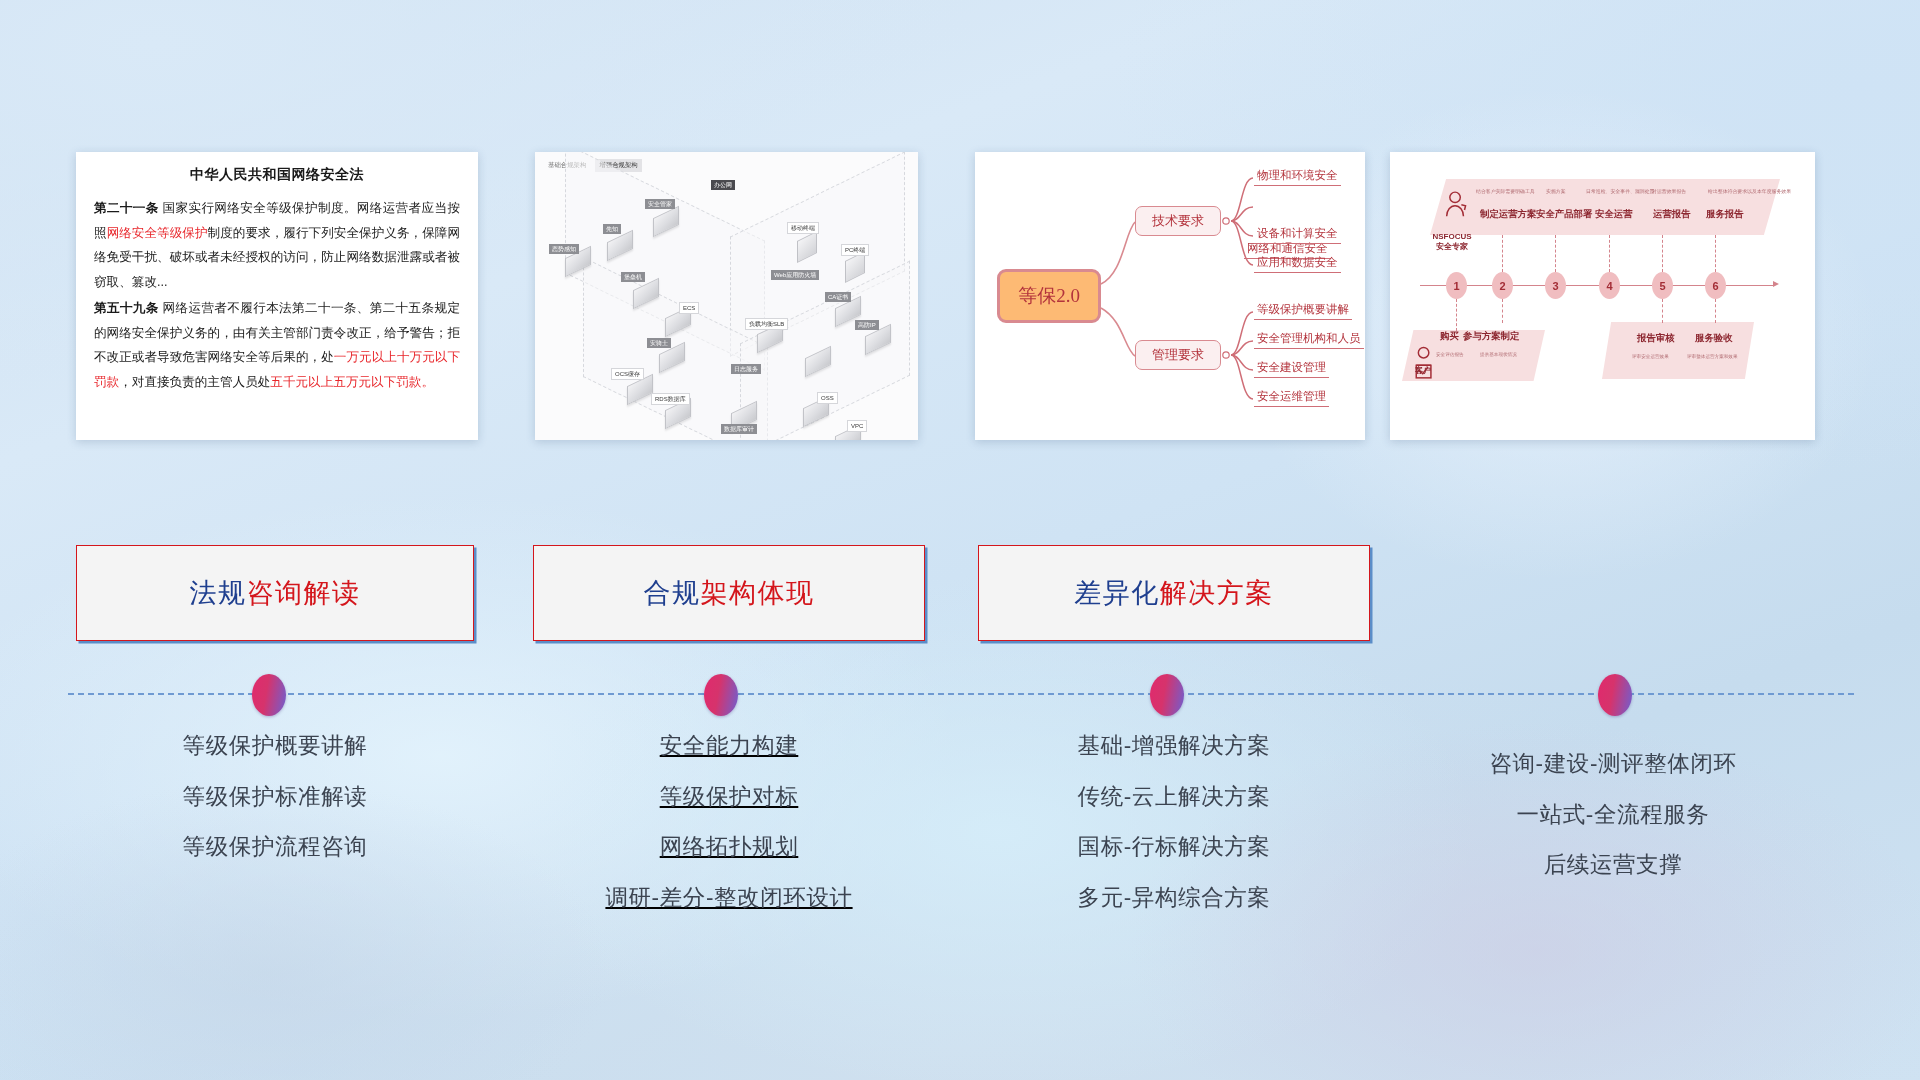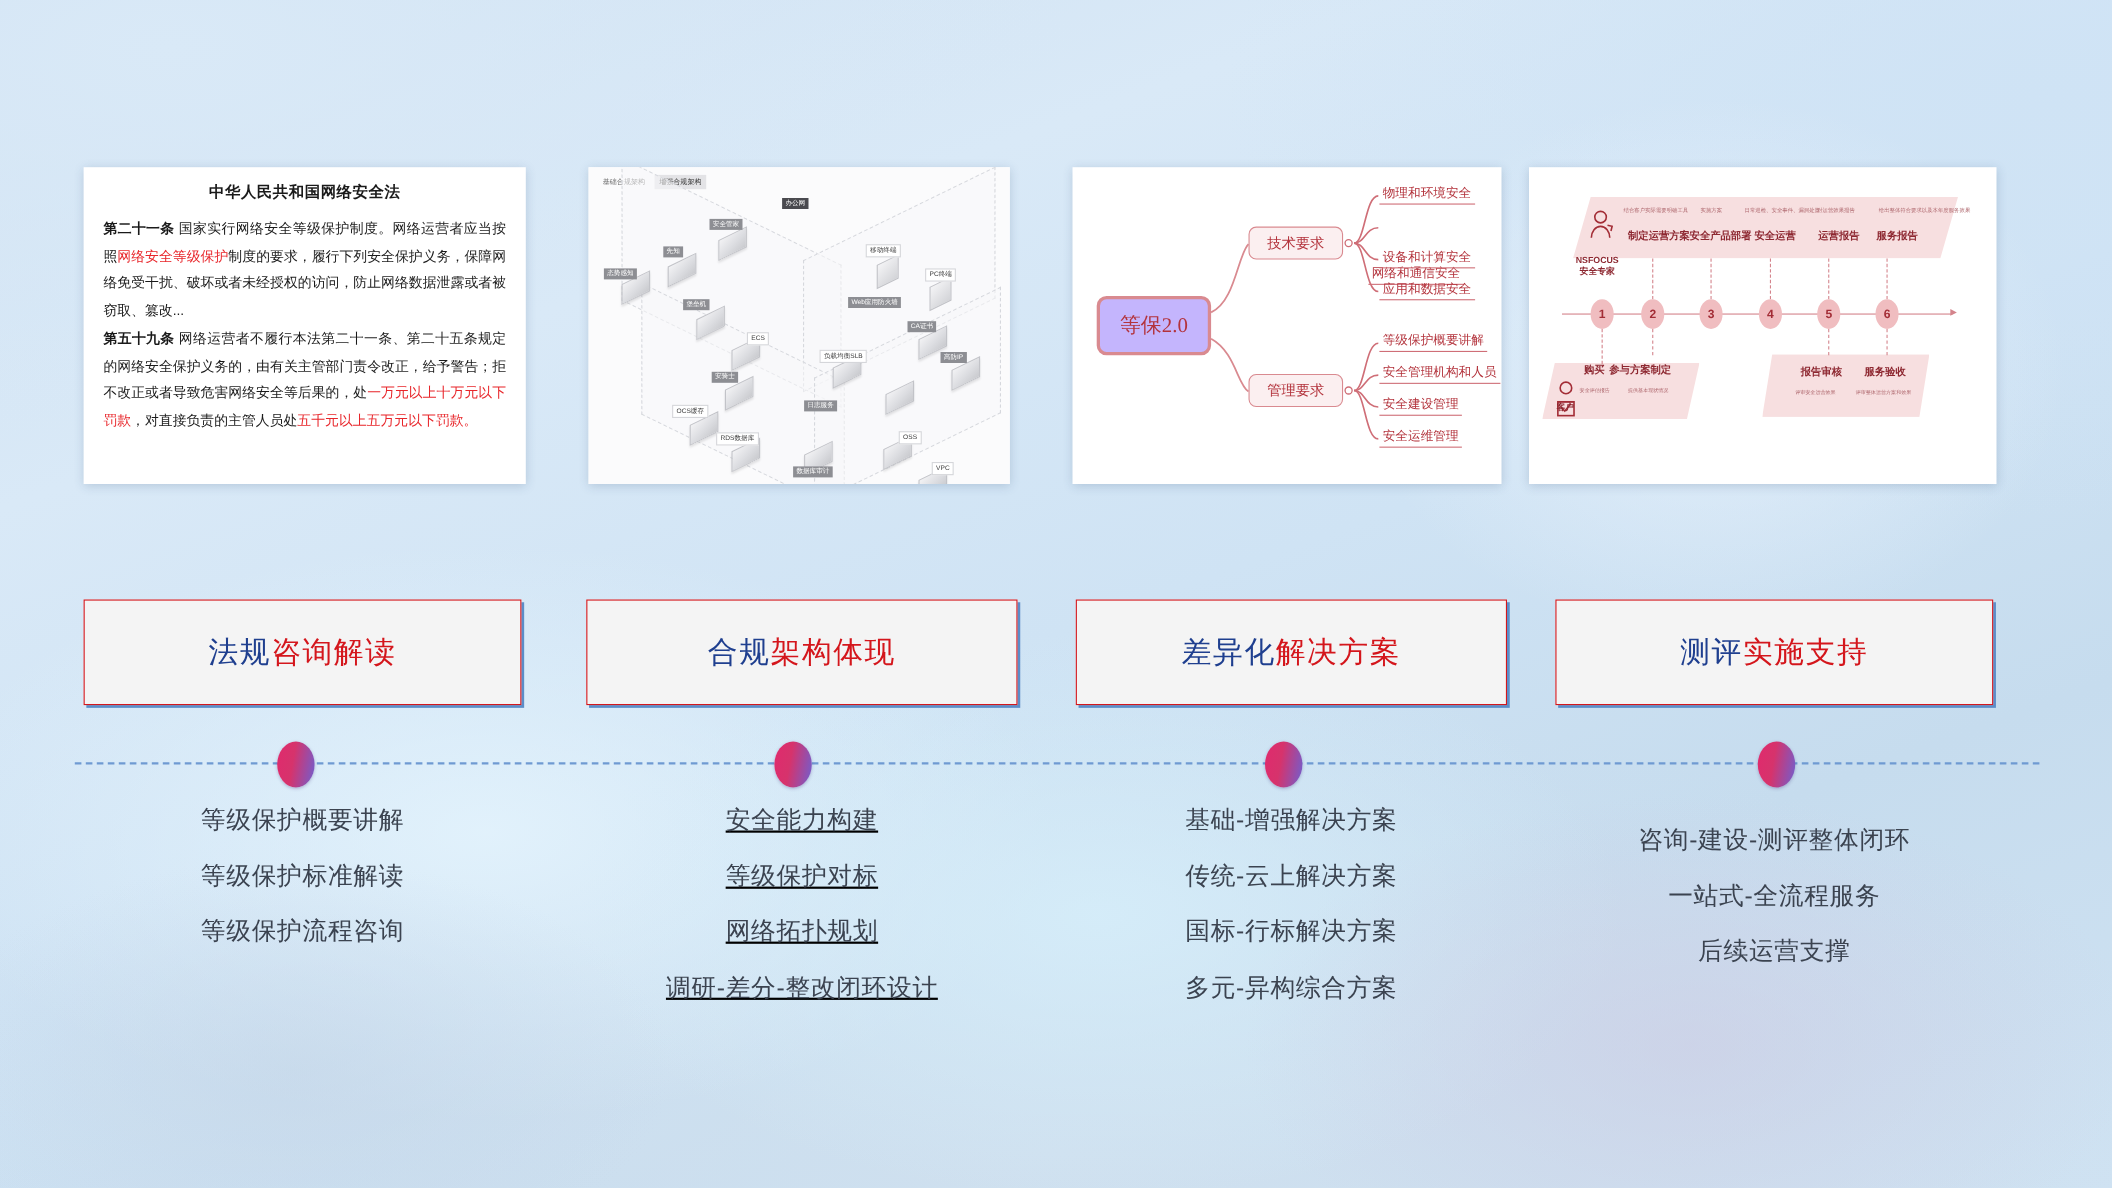--- a/index.html
+++ b/index.html
@@ -99,21 +99,21 @@
   }
   .arch .tag.g { background: #8d8e93; color: #fff; }
   .arch .tag.w { background: #fff; color: #3a3a3a; border: .6px solid #d5d6da; }
   .arch .tag.d { background: #4a4a4f; color: #fff; }
 
   
   .mind { position: relative; width: 100%; height: 100%; }
   .mind svg { position: absolute; inset: 0; width: 100%; height: 100%; }
   .mind .root {
     position: absolute; left: 22px; top: 117px; width: 104px; height: 54px;
-    border: 3px solid #d98a90; border-radius: 9px; background: #c4b5fd;
+    border: 3px solid #d98a90; border-radius: 9px; background: #fdba74;
     display: flex; align-items: center; justify-content: center;
     font-size: 19px; color: #b3333c; font-family: "Liberation Serif", "DejaVu Serif", serif;
   }
   .mind .br {
     position: absolute; width: 86px; height: 30px;
     border: 1.6px solid #d98a90; border-radius: 7px; background: #fbeff0;
     display: flex; align-items: center; justify-content: center;
     font-size: 13px; color: #b3333c; font-family: "Liberation Serif", "DejaVu Serif", serif;
   }
   .mind .br.tech { left: 160px; top: 54px; font-family: Liberation Serif, serif; }
@@ -392,24 +392,20 @@
       <span class="b">咨询解读</span>
   </div>
   <div class="pill p1">
     <span class="a">合规</span>
       <span class="b">架构体现</span>
   </div>
   <div class="pill p2">
     <span class="a">差异化</span>
       <span class="b">解决方案</span>
   </div>
-  <div class="pill p3">
-    <span class="a">测评</span>
-      <span class="b">实施支持</span>
-  </div>
 </div>
 
 <div id="timeline">
   <div class="line"></div>
   <div class="node n0"></div>
   <div class="node n1"></div>
   <div class="node n2"></div>
   <div class="node n3"></div>
 </div>
 

